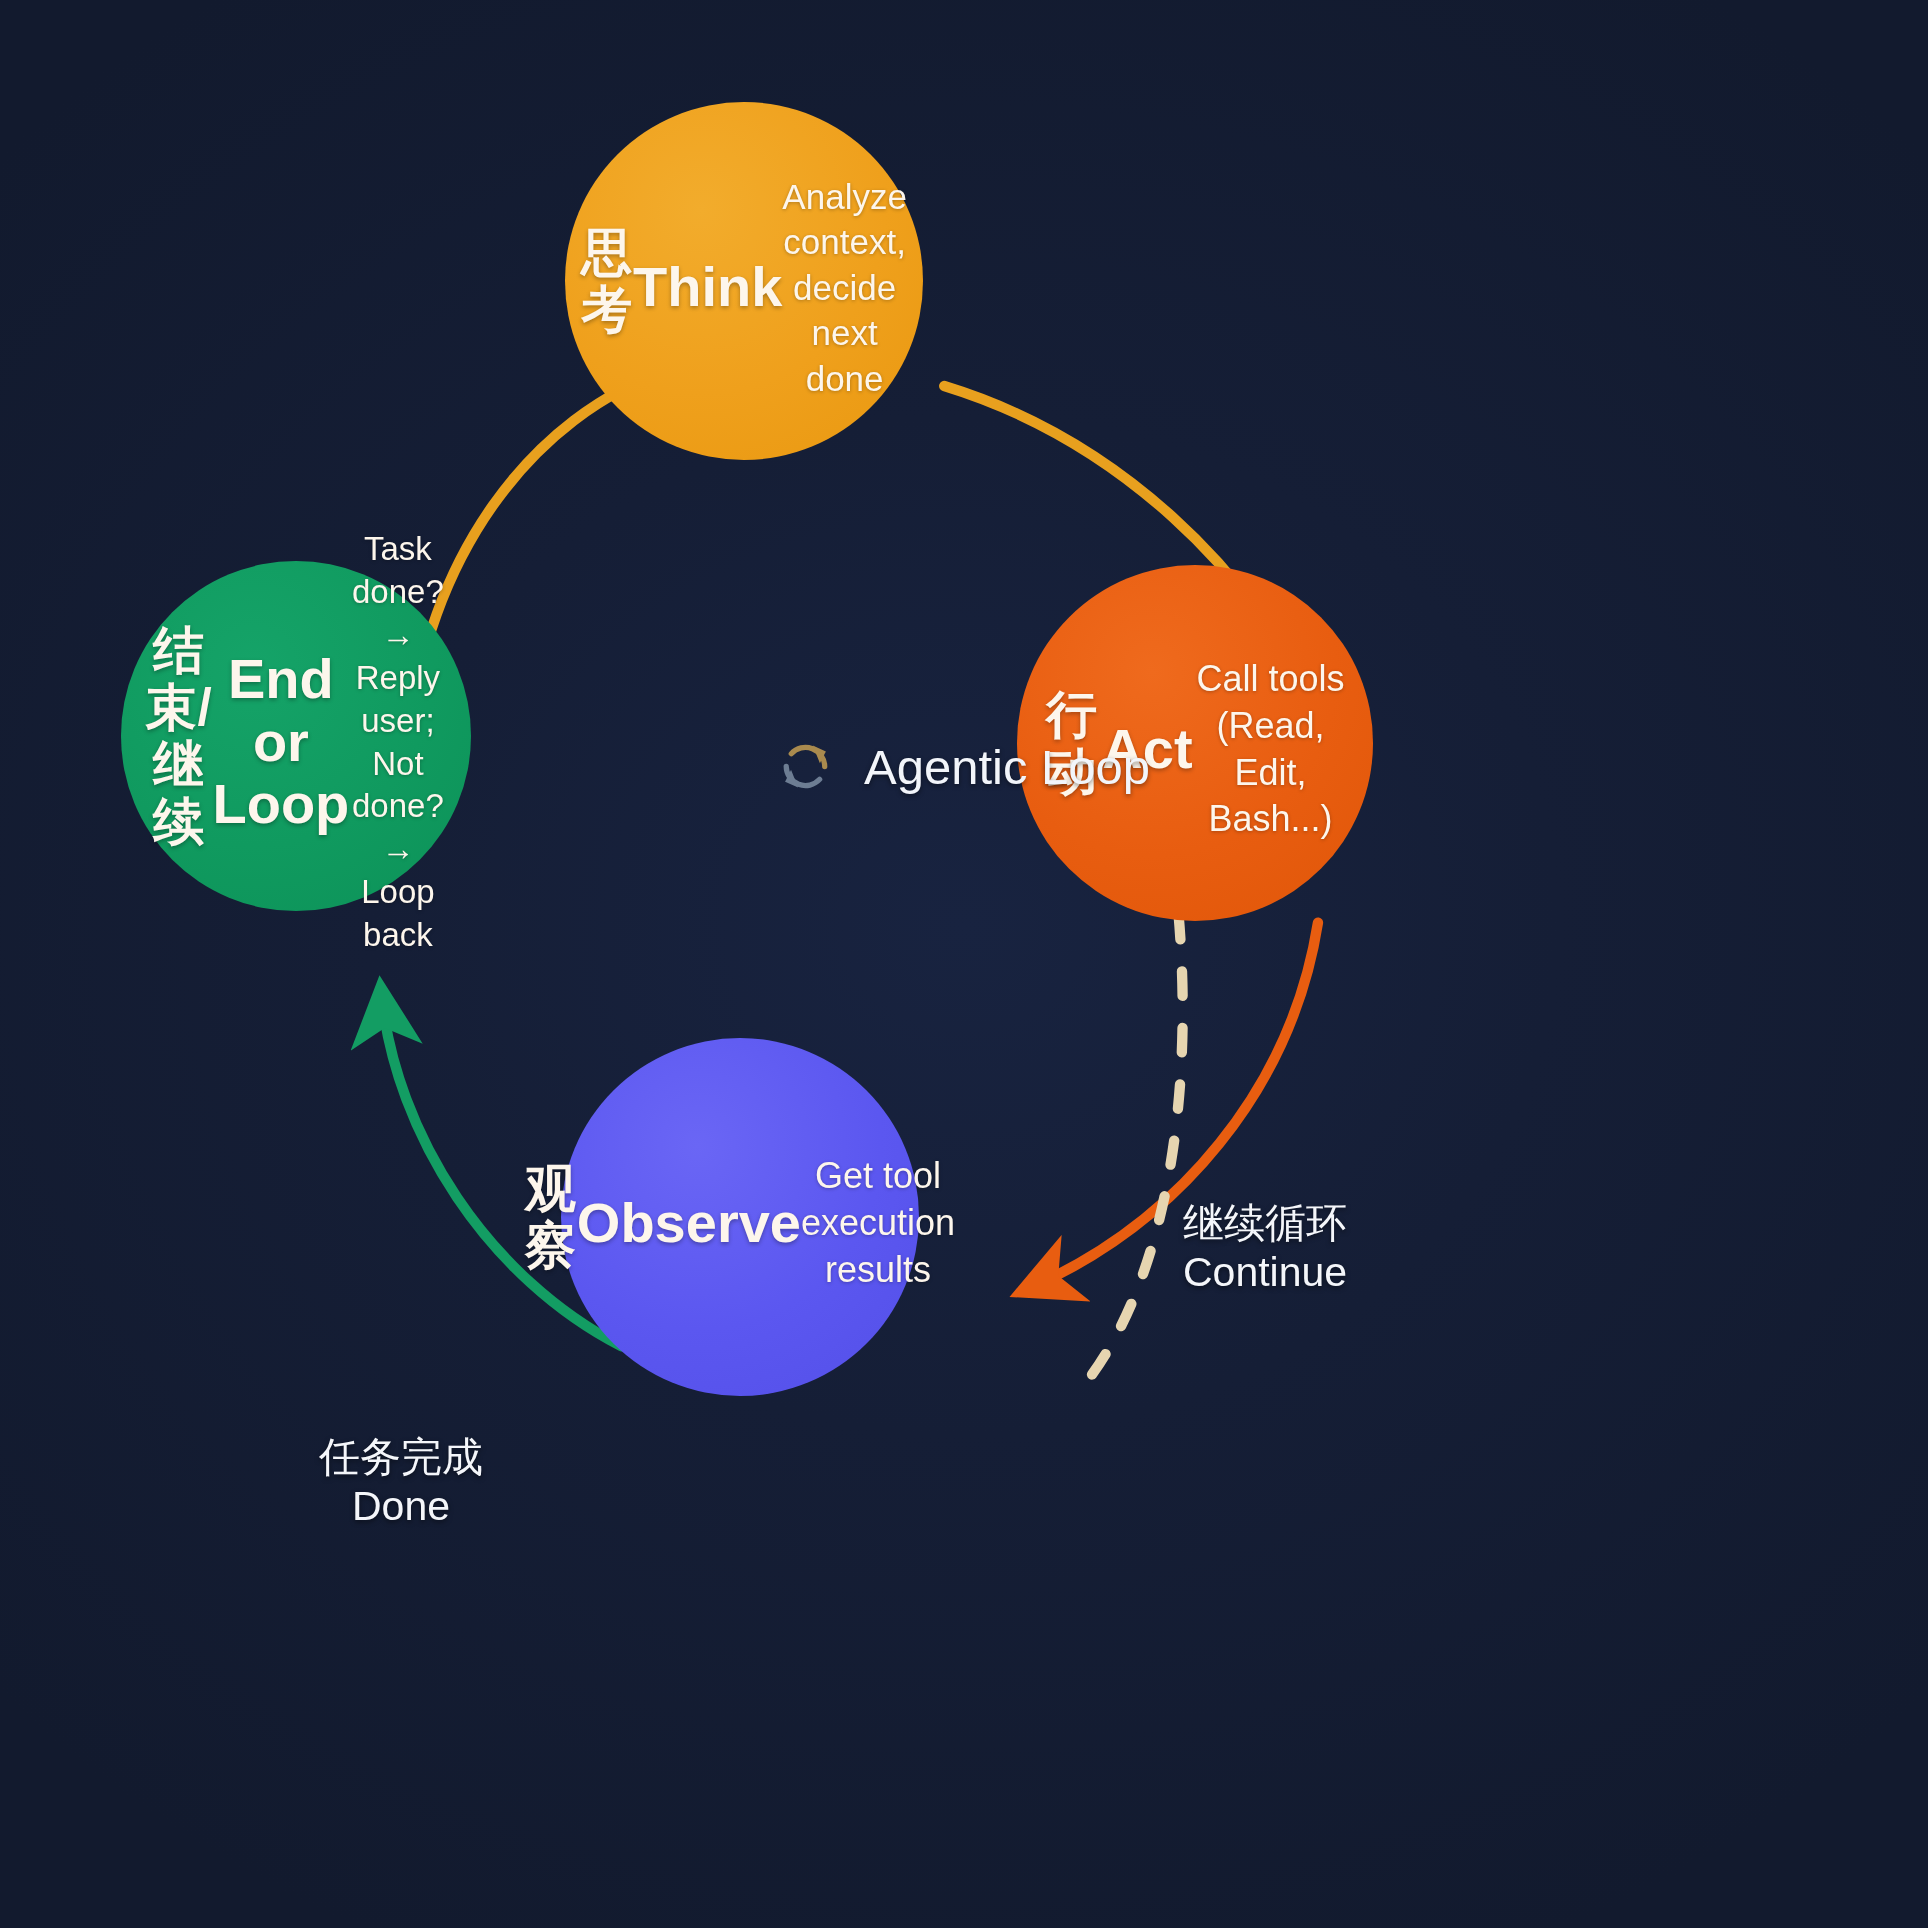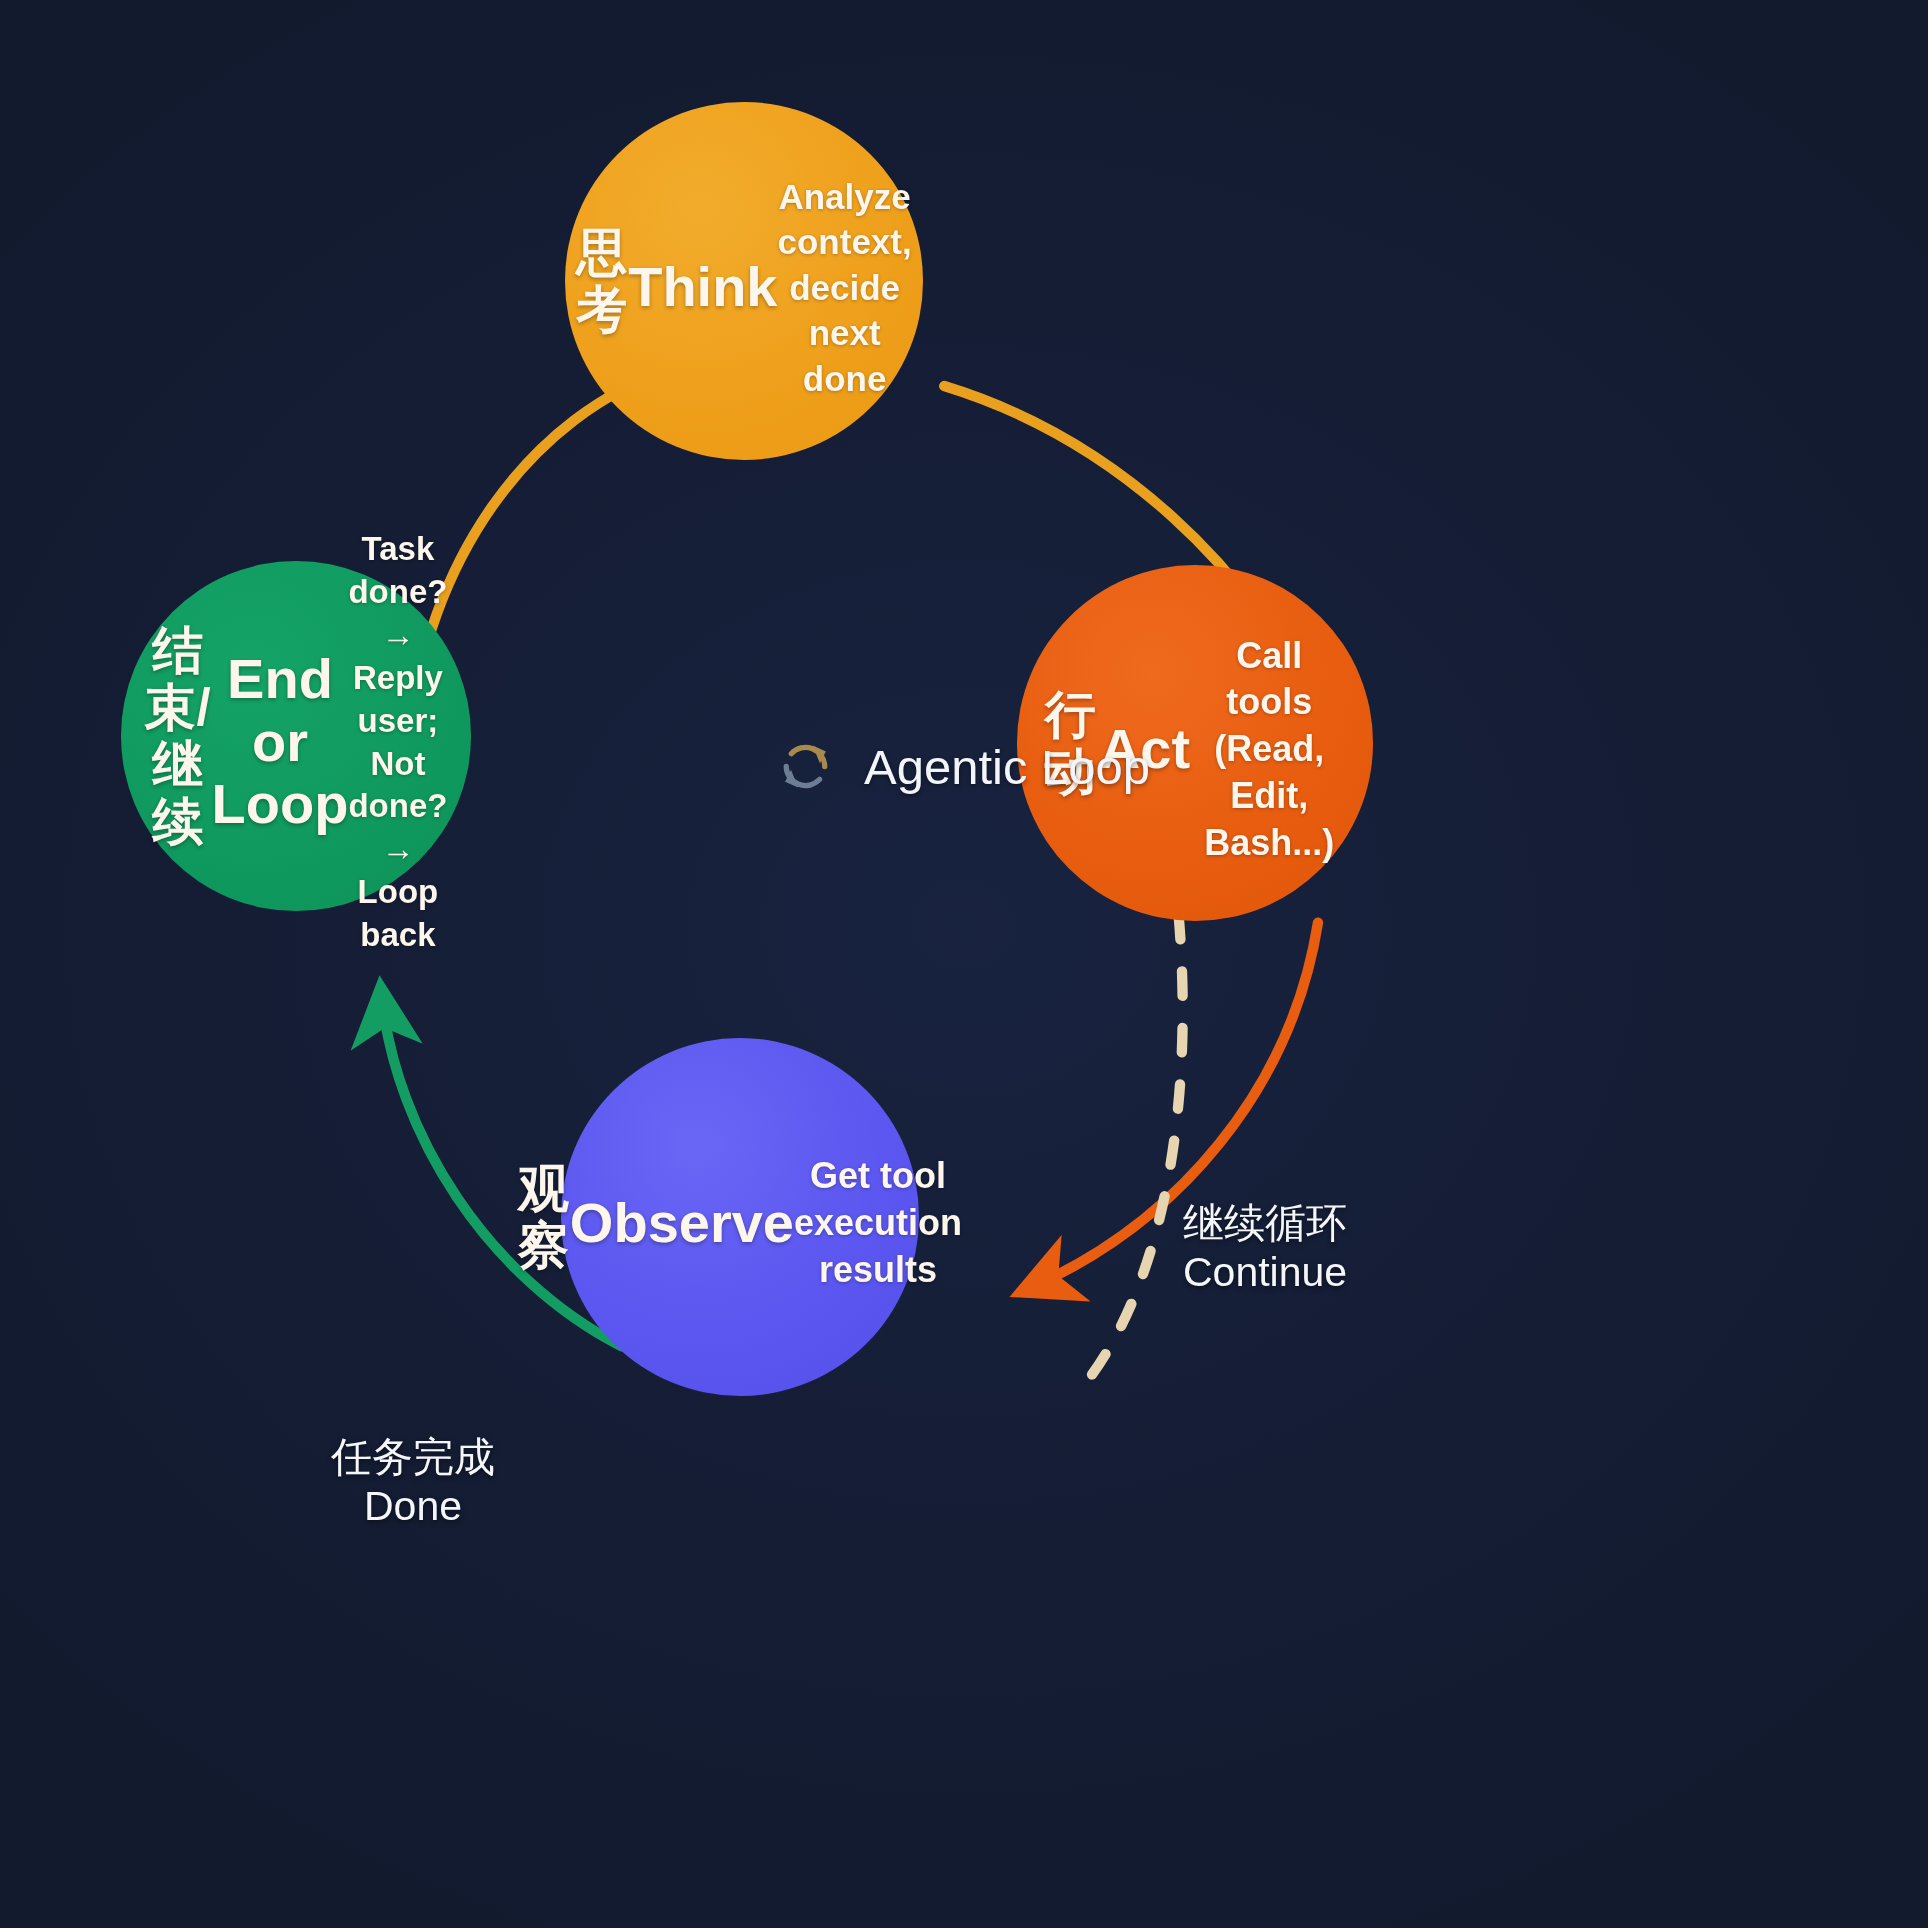--- a/index.html
+++ b/index.html
@@ -58,21 +58,21 @@
   .node-en {
     font-size: 56px;
     font-weight: bold;
     line-height: 1.12;
     margin-top: 12px;
     text-shadow: 0 1.9px 4.7px rgba(0,0,0,.30);
   }
 
   .node-desc {
     font-size: 36px;
-    font-weight: bold;
+    font-weight: normal;
     line-height: 1.30;
     margin-top: 13px;
     text-shadow: 0 0.9px 3.8px rgba(0,0,0,.28);
   }
 
   
   #node-think {
     left: 565px;  top: 102px;
     width: 358px; height: 358px;
     background: radial-gradient(circle at 38% 30%, #f2ac2c 0%, #efa01c 55%, #e9980f 100%);
@@ -124,21 +124,21 @@
     color: #f4f6fa;
     z-index: 6;
     line-height: 1.20;
     text-shadow: 0 1.9px 5.6px rgba(0,0,0,.5);
     white-space: nowrap;
   }
   .edge-label .cn { font-size: 41px; display:block; }
   .edge-label .en { font-size: 41px; display:block; }
 
   #label-continue { left: 1183px; top: 1199px; }
-  #label-done     { left: 331px;  top: 1433px; }
+  #label-done     { left: 319px;  top: 1433px; }
 </style>
 </head>
 <body>
 
 <div id="diagram-root">
 
   <svg id="edge-layer" viewBox="0 0 2048 2048">
     <defs>
       <marker id="ah-amber" viewBox="0 0 12 12" refX="9" refY="6" markerWidth="7" markerHeight="7" orient="auto-start-reverse">
         <path d="M 0 0 L 12 6 L 0 12 L 3.2 6 z" fill="#e8a01e"></path>

